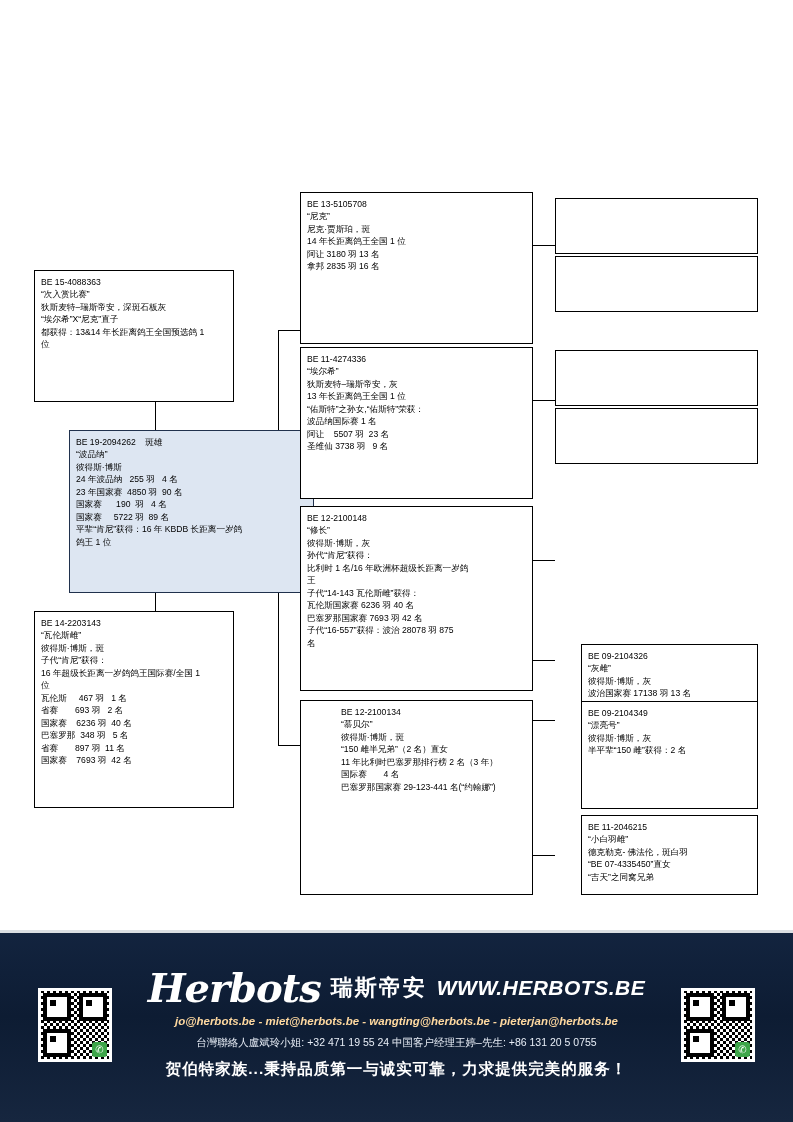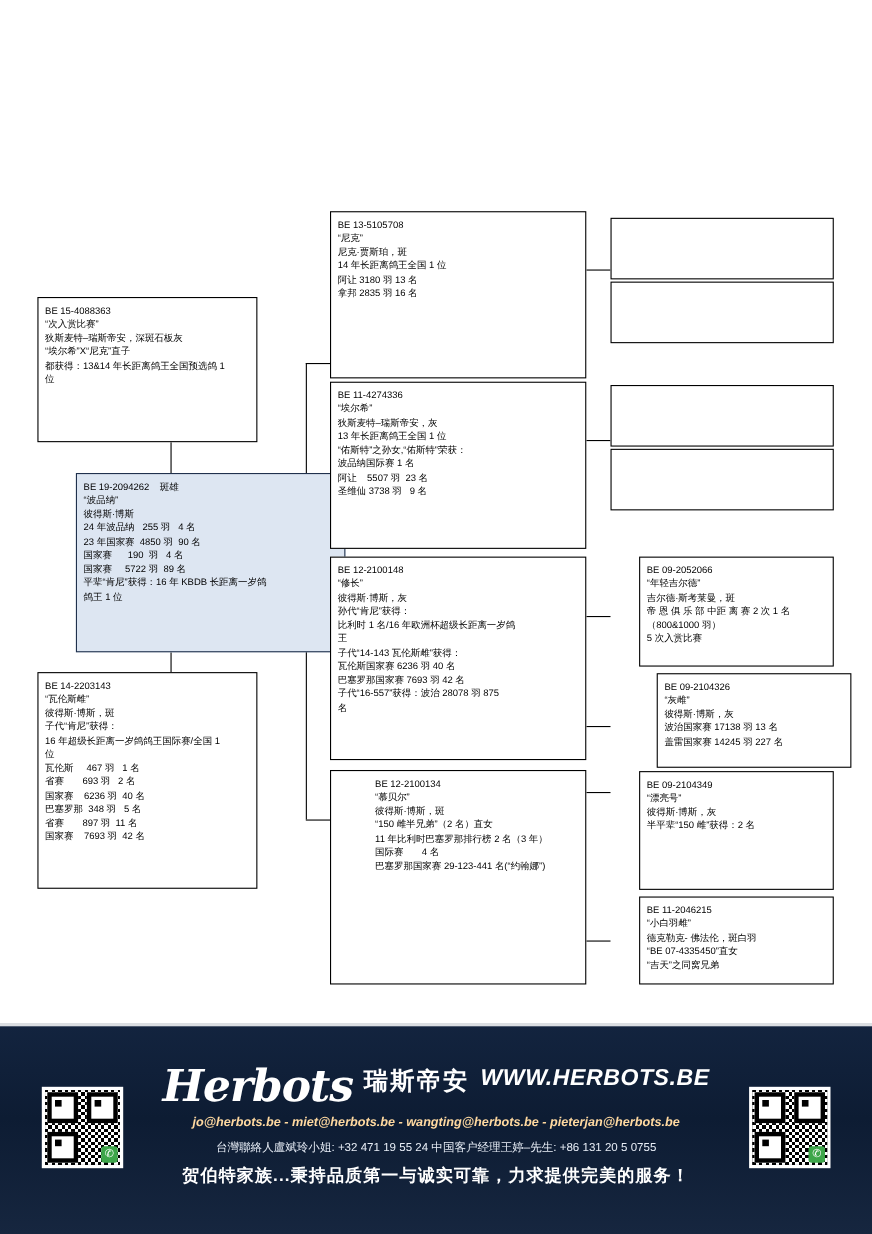--- a/index.html
+++ b/index.html
@@ -107,21 +107,21 @@
   #qr-left { left: 38px; top: 58px; }
   #qr-right { right: 38px; top: 58px; }
 
   #brand {
     position: absolute;
     left: 0; right: 0; top: 38px;
     text-align: center;
   }
   .brand-row {
     display: flex;
-    align-items: flex-start;
+    align-items: center;
     justify-content: center;
     gap: 10px;
   }
   .brand-name {
     font-family: "DejaVu Serif", serif;
     font-style: italic;
     font-weight: bold;
     font-size: 40px;
     letter-spacing: -1px;
     line-height: 1;
@@ -254,30 +254,22 @@
     <div class="ln">11 年比利时巴塞罗那排行榜 2 名（3 年）</div>
     <div class="ln">国际赛       4 名</div>
     <div class="ln">巴塞罗那国家赛 29-123-441 名(“约翰娜”)</div>
   </div>
 
   <div class="box empty" style="left:555px; top:198px; width:203px; height:56px;"></div>
   <div class="box empty" style="left:555px; top:256px; width:203px; height:56px;"></div>
   <div class="box empty" style="left:555px; top:350px; width:203px; height:56px;"></div>
   <div class="box empty" style="left:555px; top:408px; width:203px; height:56px;"></div>
 
-  <div class="box" style="left:581px; top:506px; width:177px; height:100px;">
-    <div class="ln">BE 09-2052066</div>
-    <div class="ln">“年轻吉尔德”</div>
-    <div class="ln">吉尔德·斯考莱曼，斑</div>
-    <div class="ln">帝 恩 俱 乐 部 中距 离 赛 2 次 1 名</div>
-    <div class="ln">（800&amp;1000 羽）</div>
-    <div class="ln">5 次入赏比赛</div>
-  </div>
-
-  <div class="box" style="left:581px; top:612px; width:177px; height:86px;margin-left:16px;">
+
+  <div class="box" style="left:581px; top:644px; width:177px; height:86px;">
     <div class="ln">BE 09-2104326</div>
     <div class="ln">“灰雌”</div>
     <div class="ln">彼得斯·博斯，灰</div>
     <div class="ln">波治国家赛 17138 羽 13 名</div>
     <div class="ln">盖雷国家赛 14245 羽 227 名</div>
   </div>
 
   <div class="box" style="left:581px; top:701px; width:177px; height:108px;">
     <div class="ln">BE 09-2104349</div>
     <div class="ln">“漂亮号”</div>

